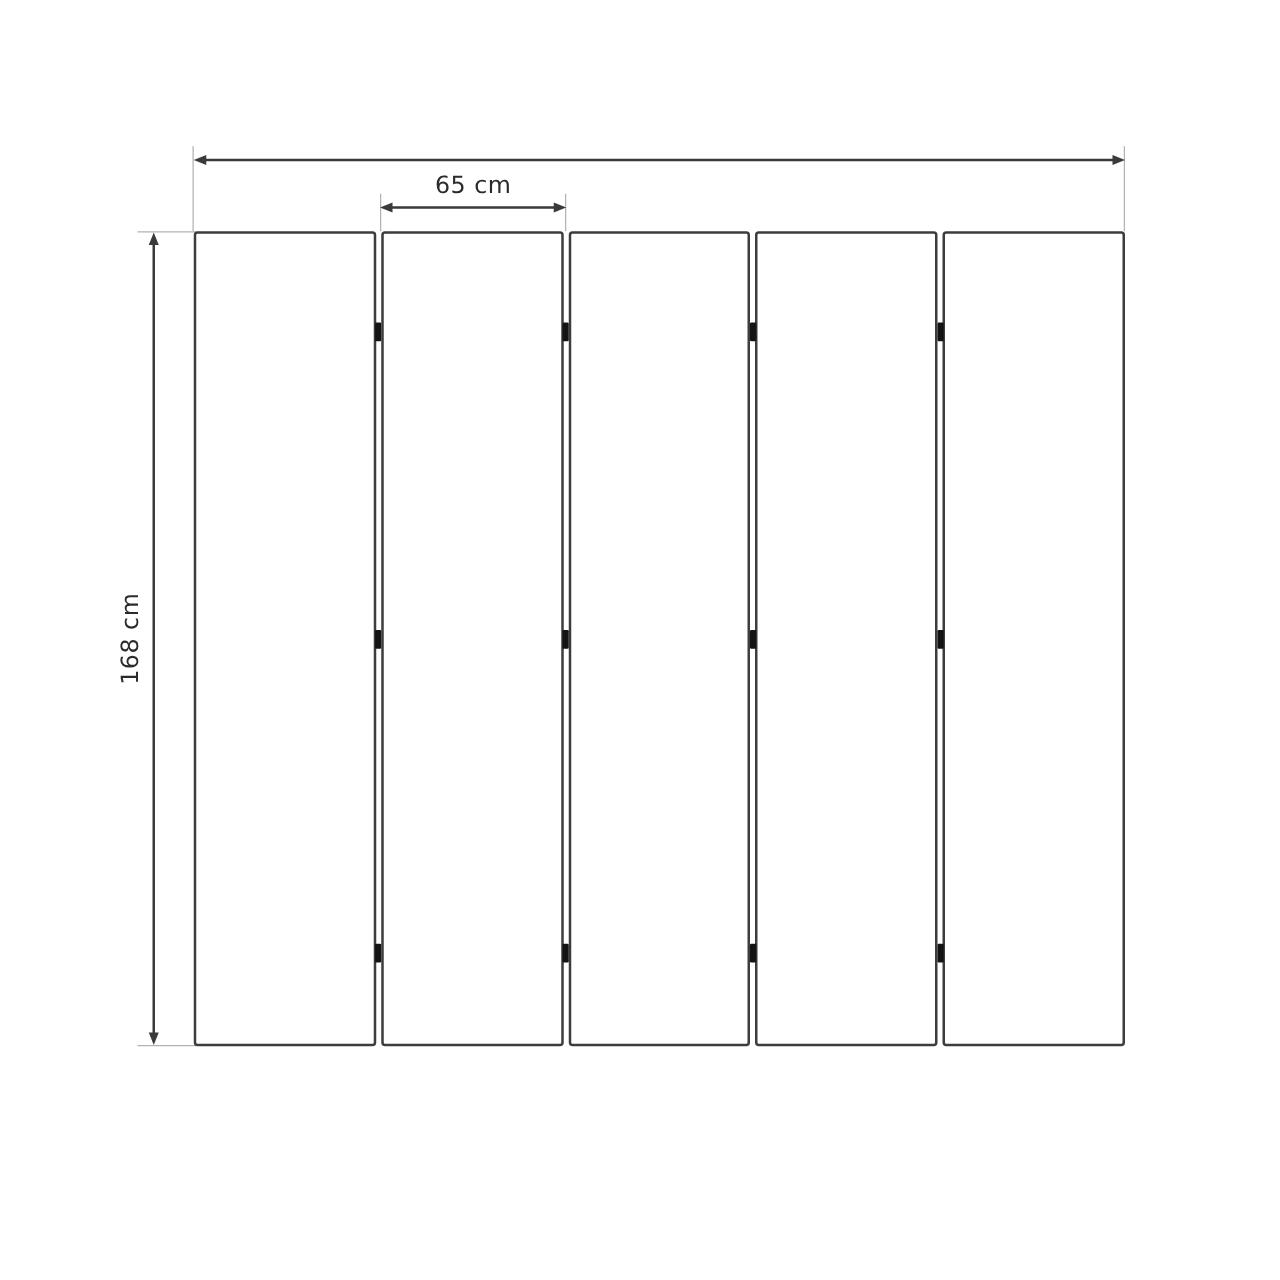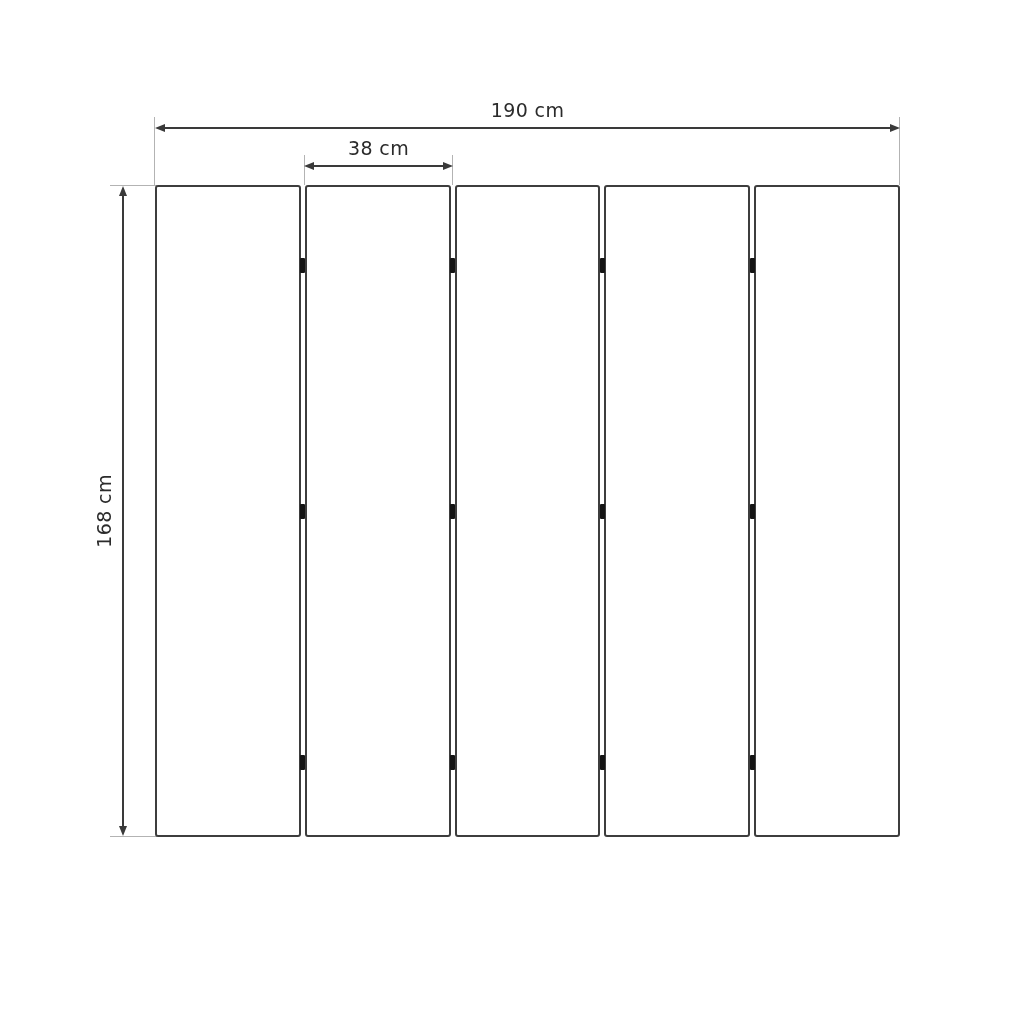--- a/index.html
+++ b/index.html
@@ -60,28 +60,27 @@
 </head>
 <body>
 
 <div class="canvas">
 
   <div class="ext-line" style="left:154px; top:117px; width:1px; height:68px;"></div>
   <div class="ext-line" style="left:899px; top:117px; width:1px; height:68px;"></div>
   <div class="dim-line" style="left:162px; top:127px; width:731px; height:2px;"></div>
   <div class="arrow arr-left" style="left:155px; top:124px;"></div>
   <div class="arrow arr-right" style="left:890px; top:124px;"></div>
-  <div class="dim-label" style="left:155px; top:98px; width:745px;">190 cm</div>
 
   <div class="ext-line" style="left:304px; top:155px; width:1px; height:30px;"></div>
   <div class="ext-line" style="left:452px; top:155px; width:1px; height:30px;"></div>
   <div class="dim-line" style="left:311px; top:165px; width:135px; height:2px;"></div>
   <div class="arrow arr-left" style="left:304px; top:162px;"></div>
   <div class="arrow arr-right" style="left:443px; top:162px;"></div>
-  <div class="dim-label" style="left:304px; top:136px; width:149px;">38 cm</div>
+  <div class="dim-label" style="left:304px; top:136px; width:149px;">65 cm</div>
 
   <div class="ext-line" style="left:110px; top:185px; width:47px; height:1px;"></div>
   <div class="ext-line" style="left:110px; top:836px; width:47px; height:1px;"></div>
   <div class="dim-line" style="left:122px; top:193px; width:2px; height:636px;"></div>
   <div class="arrow arr-up" style="left:119px; top:186px;"></div>
   <div class="arrow arr-down" style="left:119px; top:826px;"></div>
   <div class="dim-label vertical" style="left:59px; top:499px;">168 cm</div>
 
   <div class="panels-row">
       <div class="panel"></div>

